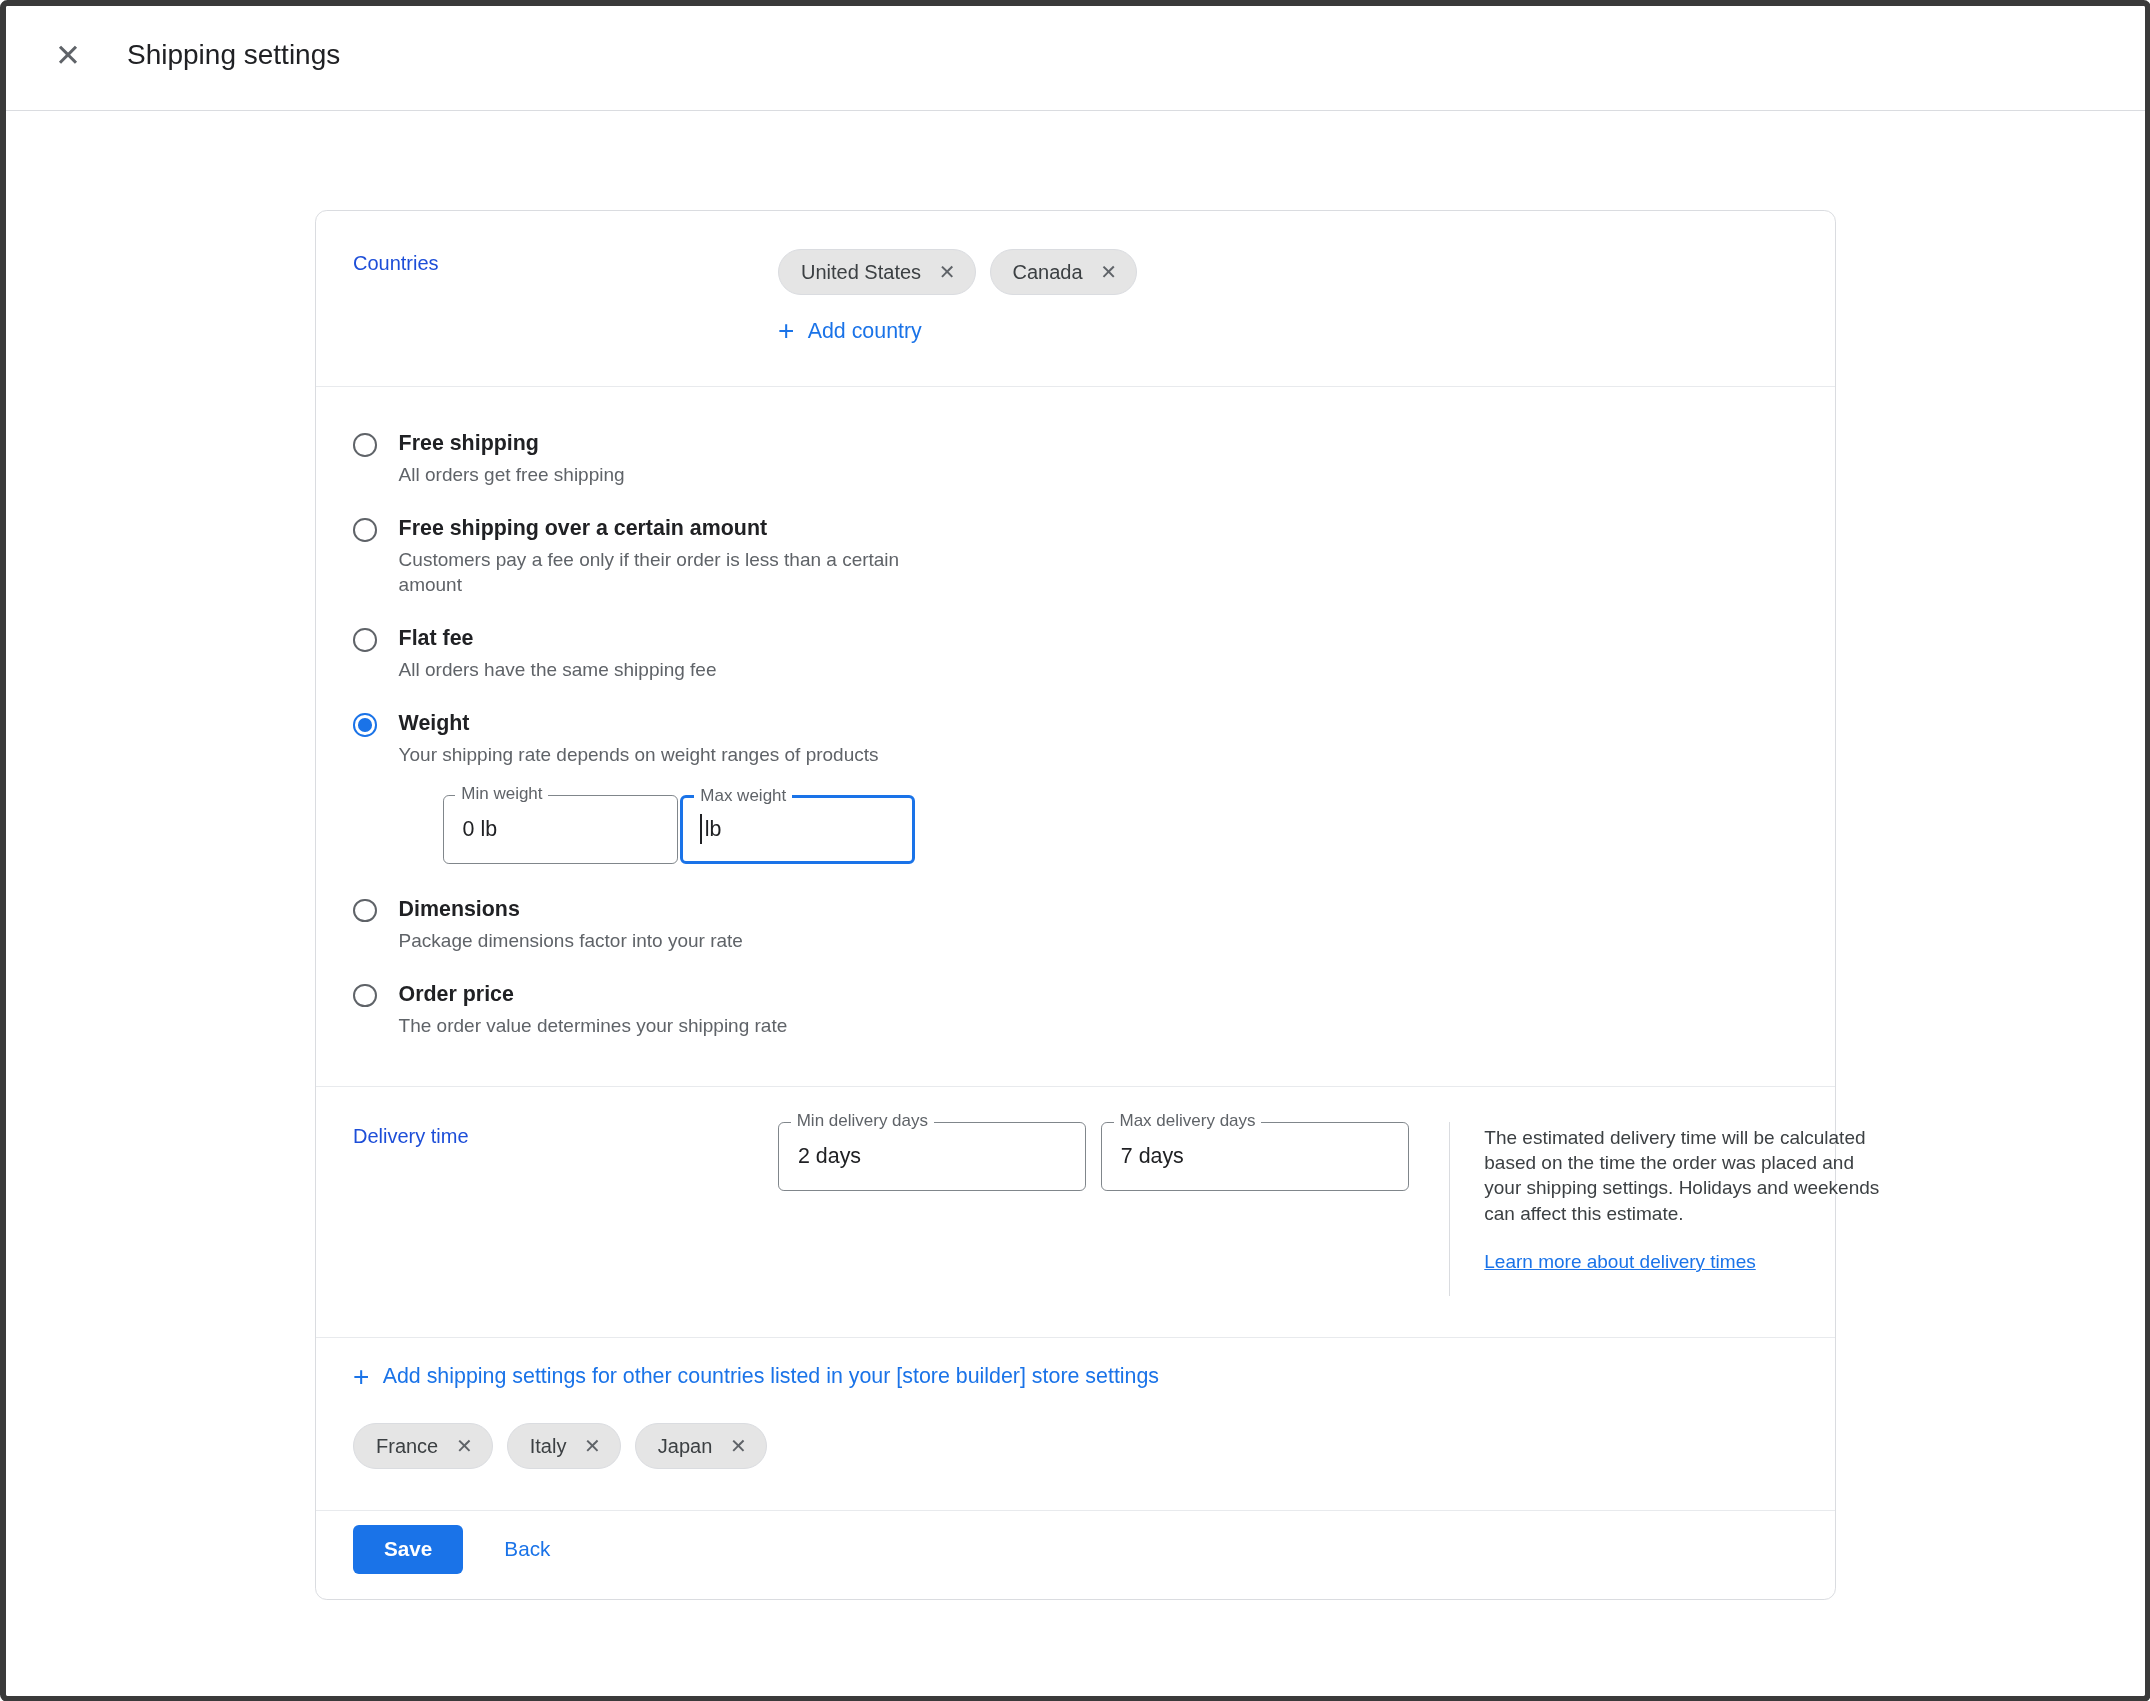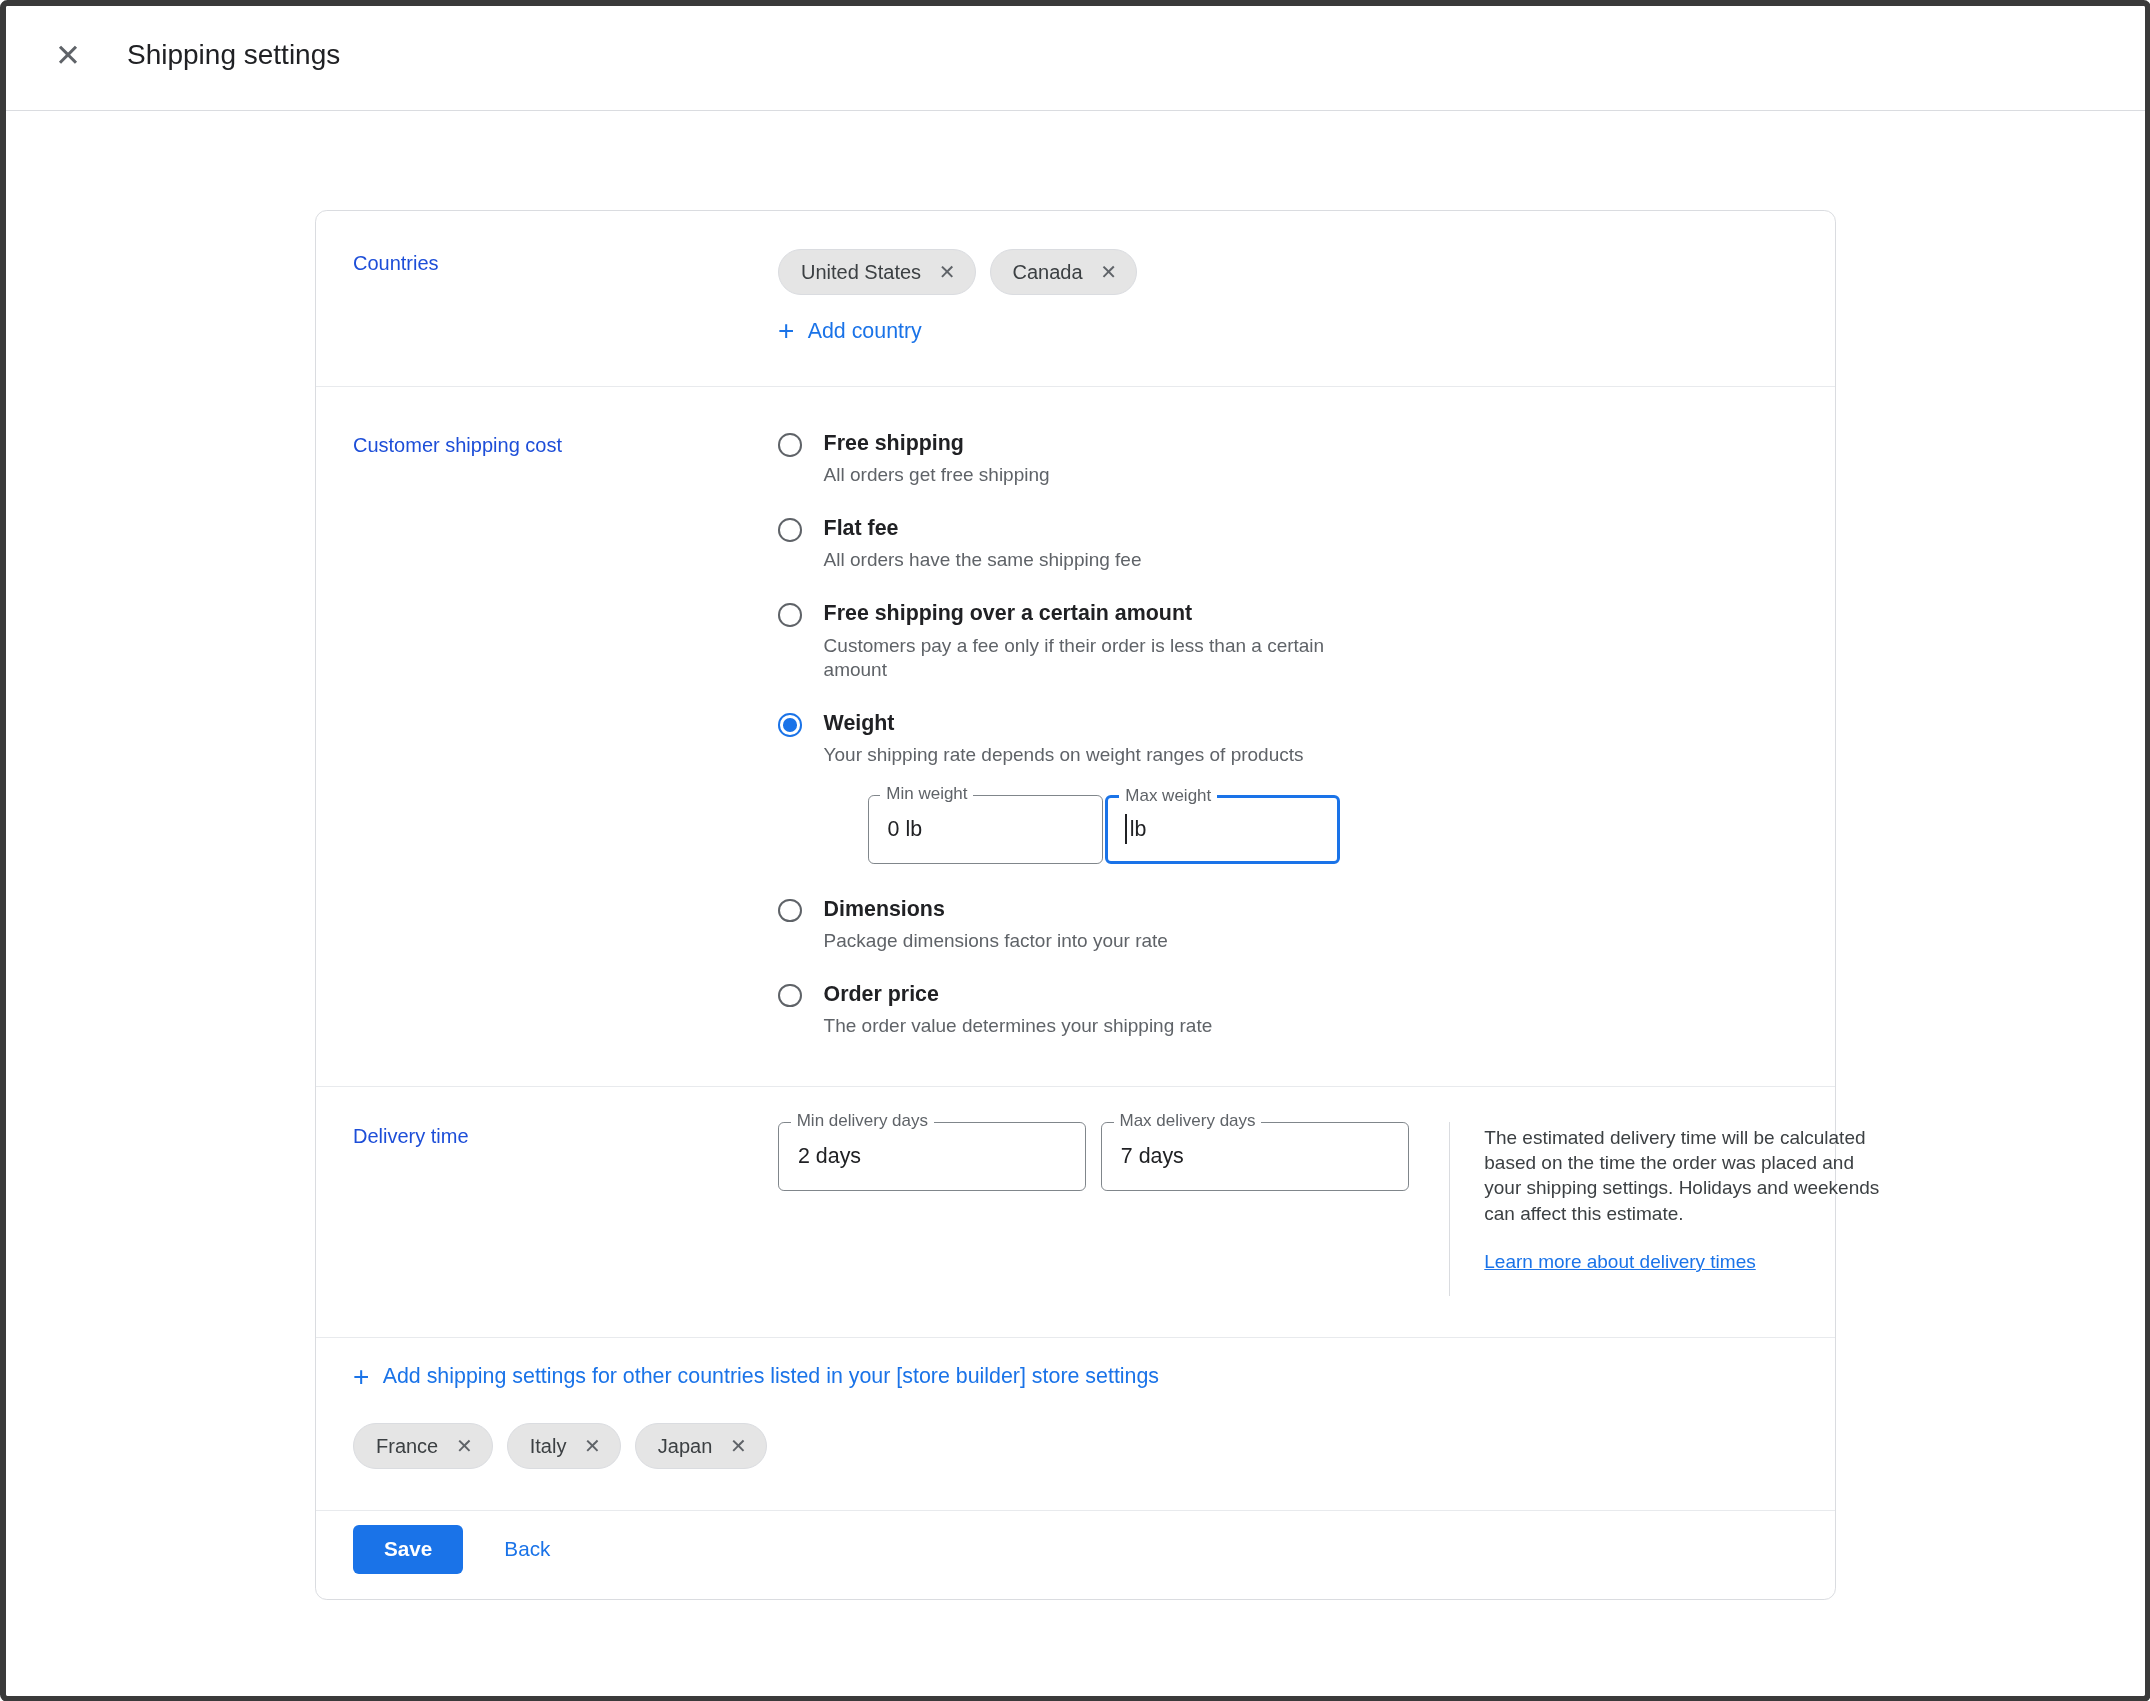--- a/index.html
+++ b/index.html
@@ -162,44 +162,43 @@
         </div>
       </div>
       <div class="text-link add-country">
         <span class="plus">+</span>
         <span>Add country</span>
       </div>
     </div>
   </section>
 
   <section class="section sec-cost">
-    <div class="row-label">Customer shipping cost</div>
     <div class="options">
 
       <div class="option">
         <span class="radio"></span>
         <div>
           <div class="option-title">Free shipping</div>
           <div class="option-desc">All orders get free shipping</div>
         </div>
       </div>
 
       <div class="option">
         <span class="radio"></span>
         <div>
+          <div class="option-title">Free shipping over a certain amount</div>
+          <div class="option-desc desc-narrow">Customers pay a fee only if their order is less than a certain amount</div>
+        </div>
+      </div>
+
+      <div class="option">
+        <span class="radio"></span>
+        <div>
           <div class="option-title">Flat fee</div>
           <div class="option-desc">All orders have the same shipping fee</div>
-        </div>
-      </div>
-
-      <div class="option">
-        <span class="radio"></span>
-        <div>
-          <div class="option-title">Free shipping over a certain amount</div>
-          <div class="option-desc desc-narrow">Customers pay a fee only if their order is less than a certain amount</div>
         </div>
       </div>
 
       <div class="option">
         <span class="radio radio--selected"></span>
         <div>
           <div class="option-title">Weight</div>
           <div class="option-desc">Your shipping rate depends on weight ranges of products</div>
           <div class="weight-inputs">
             <div class="field">

